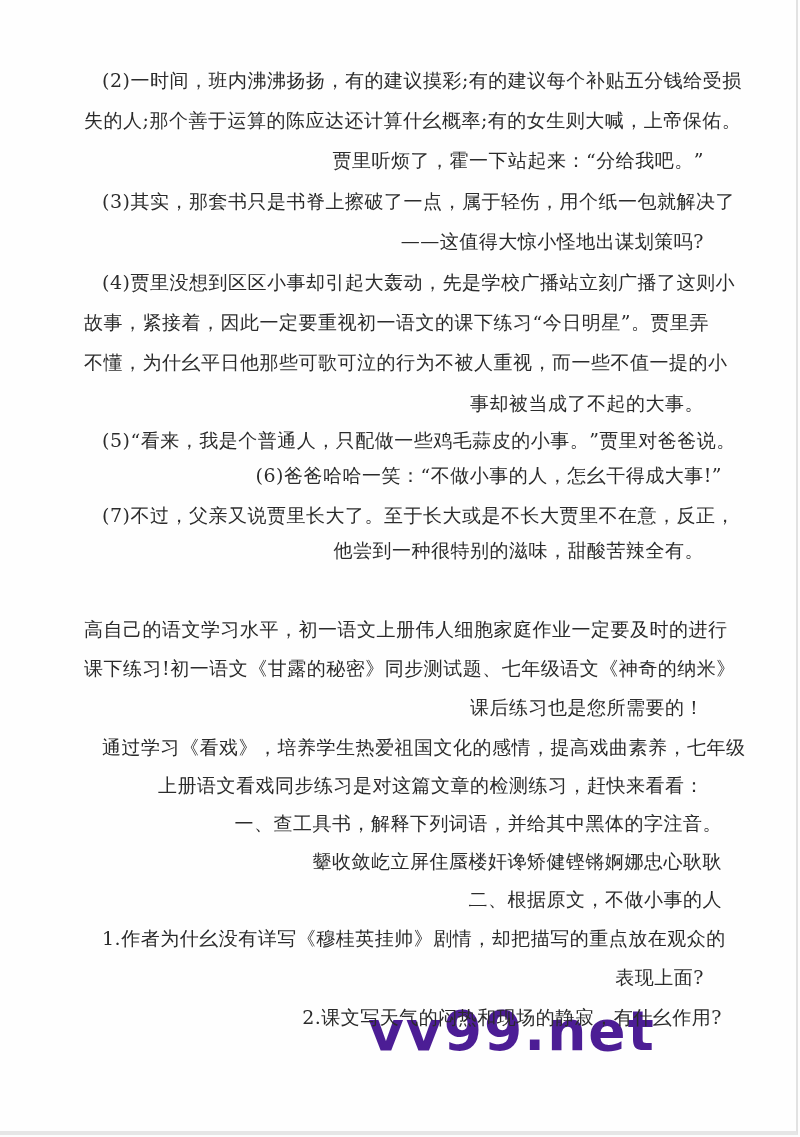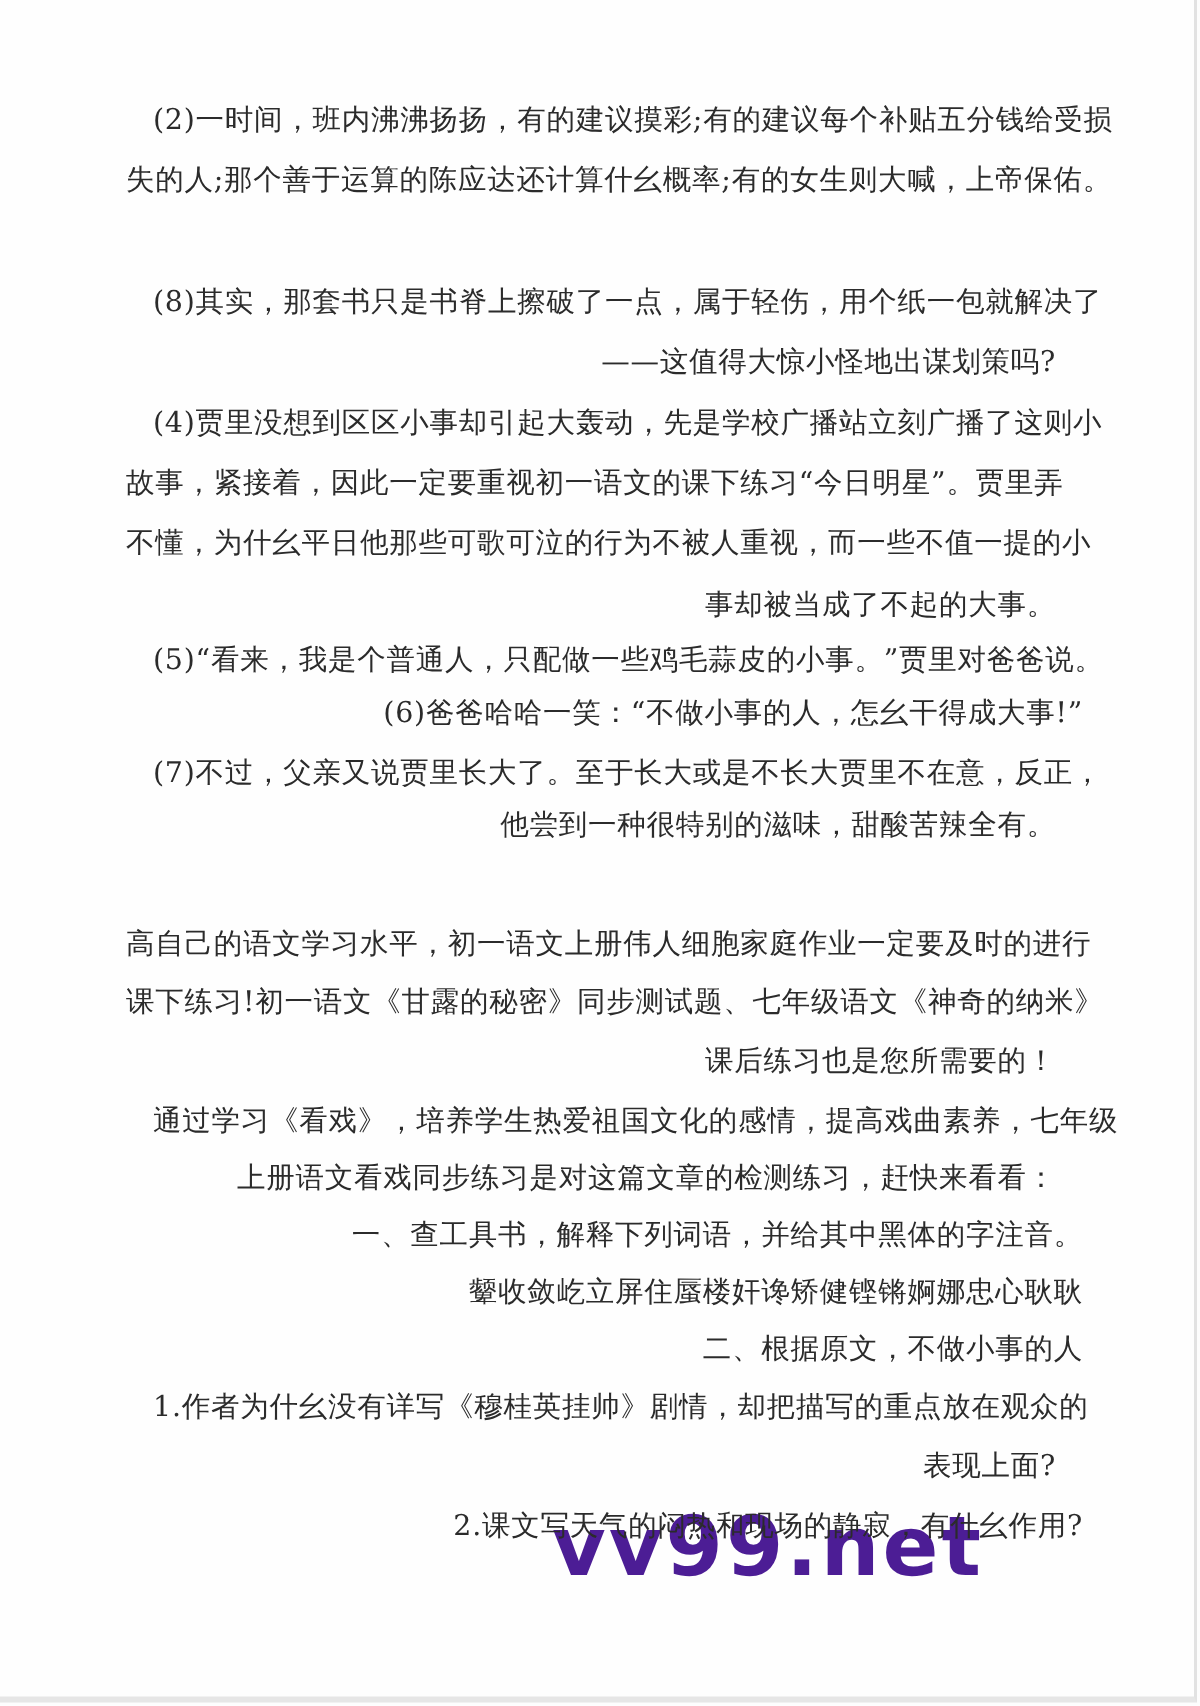--- a/index.html
+++ b/index.html
@@ -32,21 +32,22 @@
   .text-layer { position: absolute; inset: 0; z-index: 1; text-align: right; }
 </style>
 </head>
 <body>
 
 <div class="page">
   <div class="watermark">vv99.net</div>
   <div class="text-layer">
     <div class="line indent" style="top:68px">(2)一时间，班内沸沸扬扬，有的建议摸彩;有的建议每个补贴五分钱给受损</div>
     <div class="line" style="top:108px">失的人;那个善于运算的陈应达还计算什幺概率;有的女生则大喊，上帝保佑。</div>
-    <div class="line indent" style="top:189px">(8)其实，那套书只是书脊上擦破了一点，属于轻伤，用个纸一包就解决了</div>
+    <div class="line" style="top:148px">贾里听烦了，霍一下站起来：“分给我吧。”</div>
+    <div class="line indent" style="top:189px">(3)其实，那套书只是书脊上擦破了一点，属于轻伤，用个纸一包就解决了</div>
     <div class="line" style="top:229px">——这值得大惊小怪地出谋划策吗?</div>
     <div class="line indent" style="top:270px">(4)贾里没想到区区小事却引起大轰动，先是学校广播站立刻广播了这则小</div>
     <div class="line" style="top:310px">故事，紧接着，因此一定要重视初一语文的课下练习“今日明星”。贾里弄</div>
     <div class="line" style="top:350px">不懂，为什幺平日他那些可歌可泣的行为不被人重视，而一些不值一提的小</div>
     <div class="line" style="top:391px">事却被当成了不起的大事。</div>
     <div class="line indent" style="top:428px">(5)“看来，我是个普通人，只配做一些鸡毛蒜皮的小事。”贾里对爸爸说。</div>
     <div class="line indent" style="top:463px">(6)爸爸哈哈一笑：“不做小事的人，怎幺干得成大事!”</div>
     <div class="line indent" style="top:503px">(7)不过，父亲又说贾里长大了。至于长大或是不长大贾里不在意，反正，</div>
     <div class="line" style="top:538px">他尝到一种很特别的滋味，甜酸苦辣全有。</div>
     <div class="line" style="top:617px">高自己的语文学习水平，初一语文上册伟人细胞家庭作业一定要及时的进行</div>

